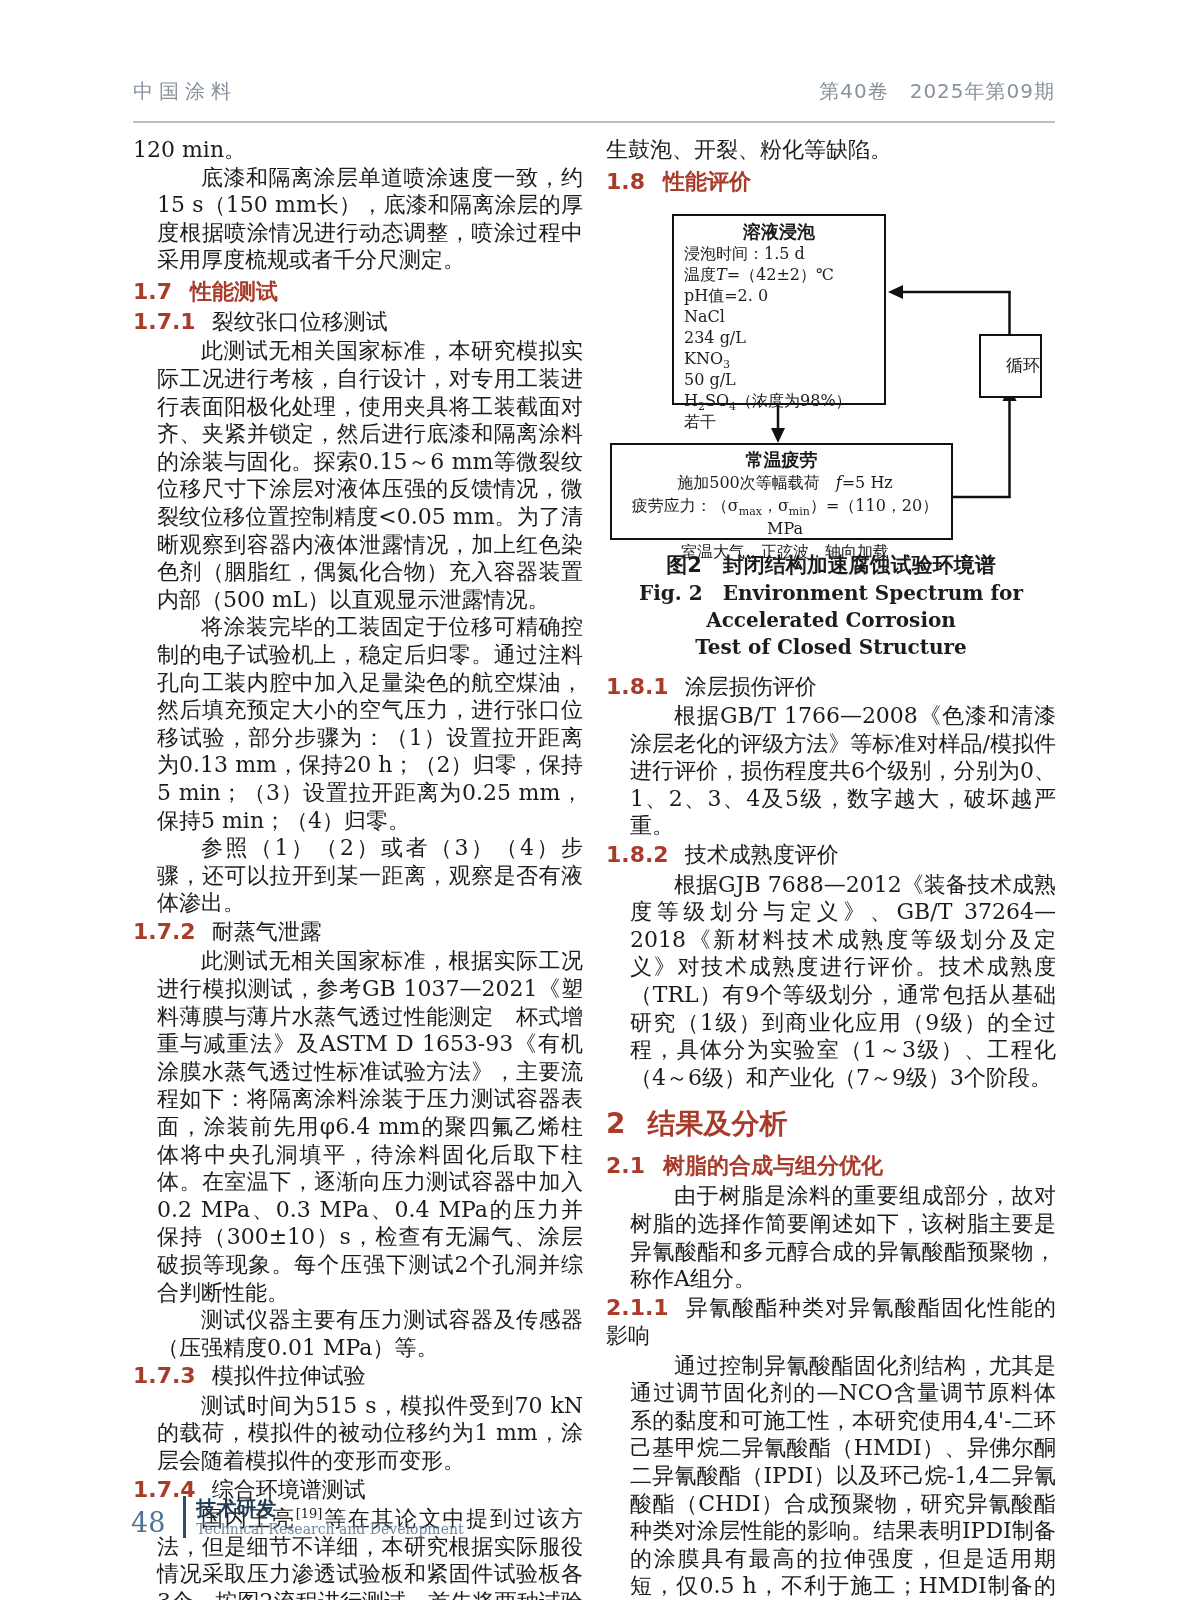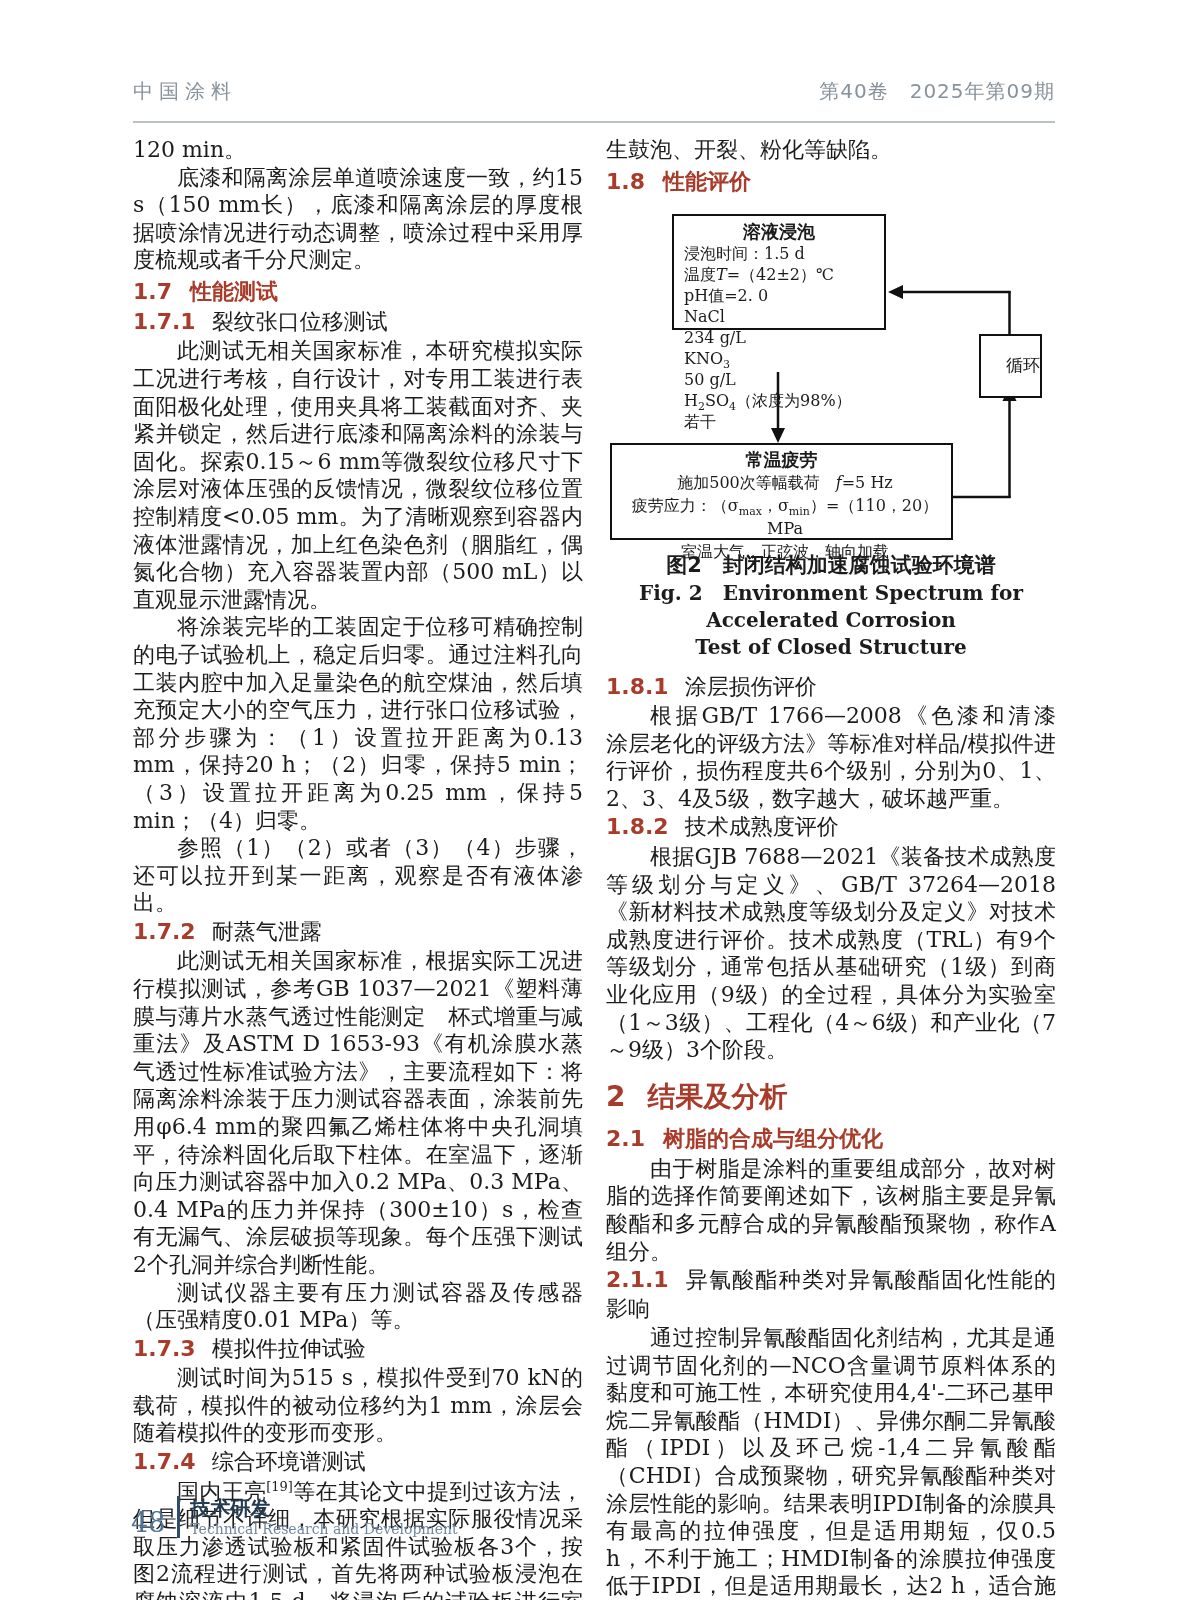--- a/index.html
+++ b/index.html
@@ -17,21 +17,21 @@
     font-size:20px;color:#87929c;
   }
   .header .journal{letter-spacing:6px;}
   .header .issue{letter-spacing:1px;}
   
   .col{position:absolute;top:136px;width:450px;font-size:22px;line-height:27.6px;
        text-align:justify;text-justify:inter-ideograph;}
   .col-left{left:133px;}
   .col-right{left:606px;}
   p{margin:0;}
-  .indent{text-indent:2em;}
+  .indent{text-indent:2em;margin-left:24px;}
   sup.cite{font-size:13px;vertical-align:super;line-height:0;}
   
   .h-sec{ 
     font-family:"DejaVu Sans","Liberation Sans",sans-serif;
     font-weight:bold;color:#a93b2a;font-size:22px;line-height:29px;
     margin:3px 0 2px 0;
   }
   .h-sec .num{margin-right:18px;}
   .h-sub{ 
     font-size:22px;line-height:28.5px;margin:1px 0;
@@ -42,42 +42,42 @@
   }
   .h-chapter{ 
     font-family:"DejaVu Sans","Liberation Sans",sans-serif;
     font-weight:bold;color:#a93b2a;font-size:28px;line-height:34px;
     margin:16px 0 10px 0;
   }
   .h-chapter .num{margin-right:22px;}
   
   .figure-wrap{position:relative;width:450px;height:336px;margin:12px 0 6px 0;}
   .fc-box{position:absolute;border:2.5px solid #111;background:#fff;box-sizing:border-box;}
-  .fc-soak{left:66px;top:6px;width:214px;height:116px;padding:4px 10px 0 10px;}
+  .fc-soak{left:66px;top:6px;width:214px;height:191px;padding:4px 10px 0 10px;}
   .fc-title{text-align:center;font-weight:bold;font-size:18px;line-height:23px;}
   .fc-line{font-size:16px;line-height:21px;text-align:left;}
   .fc-kv{display:flex;justify-content:space-between;font-size:16px;line-height:21px;flex-direction:column;}
   .fc-cycle{left:373px;top:126px;width:63px;height:64px;
             display:flex;align-items:center;justify-content:flex-end;font-size:17px;}
   .fc-fatigue{left:4px;top:235px;width:343px;height:97px;padding-top:3px;}
   .fc-fatigue .fc-title{font-size:18px;}
   .fc-fatigue .fc-c{text-align:center;font-size:16px;line-height:23px;padding-left:7px;}
   .sub{font-size:11px;vertical-align:sub;line-height:0;}
   .ital{font-style:italic;}
   .fc-svg{position:absolute;left:0;top:0;width:450px;height:336px;}
   .fig-cap-cn{
     font-family:"DejaVu Sans","Liberation Sans",sans-serif;
     font-weight:bold;font-size:21px;text-align:center;line-height:30px;
     margin-top:6px;text-indent:0;
   }
   .fig-cap-en{
     font-weight:bold;font-size:20px;text-align:center;line-height:27px;text-indent:0;
   }
   
-  .footer{position:absolute;left:131px;top:1496px;display:flex;align-items:center;}
+  .footer{position:absolute;left:131px;top:1496px;display:flex;align-items:center;gap:6px;}
   .footer .pnum{
     font-size:27px;color:#4e7394;margin-right:12px;
     font-family:"DejaVu Serif","Liberation Serif",serif;align-self:flex-end;
   }
   .footer .stack{border-left:3px solid #2e4d6b;padding-left:10px;}
   .footer .col-cn{
     font-family:"DejaVu Sans","Liberation Sans",sans-serif;
     font-weight:bold;font-size:20px;color:#223a52;line-height:24px;
   }
   .footer .col-en{
@@ -183,21 +183,21 @@
     <p class="fig-cap-en" style="margin-bottom:12px;">Test of Closed Structure</p>
 
     <div class="h-sub">
       <span class="num">1.8.1</span><span>涂层损伤评价</span>
     </div>
     <p class="indent">根据GB/T 1766—2008《色漆和清漆　涂层老化的评级方法》等标准对样品/模拟件进行评价，损伤程度共6个级别，分别为0、1、2、3、4及5级，数字越大，破坏越严重。</p>
 
     <div class="h-sub">
       <span class="num">1.8.2</span><span>技术成熟度评价</span>
     </div>
-    <p class="indent">根据GJB 7688—2021《装备技术成熟度等级划分与定义》、GB/T 37264—2018《新材料技术成熟度等级划分及定义》对技术成熟度进行评价。技术成熟度（TRL）有9个等级划分，通常包括从基础研究（1级）到商业化应用（9级）的全过程，具体分为实验室（1～3级）、工程化（4～6级）和产业化（7～9级）3个阶段。</p>
+    <p class="indent">根据GJB 7688—2012《装备技术成熟度等级划分与定义》、GB/T 37264—2018《新材料技术成熟度等级划分及定义》对技术成熟度进行评价。技术成熟度（TRL）有9个等级划分，通常包括从基础研究（1级）到商业化应用（9级）的全过程，具体分为实验室（1～3级）、工程化（4～6级）和产业化（7～9级）3个阶段。</p>
 
     <div class="h-chapter">
       <span class="num">2</span><span>结果及分析</span>
     </div>
     <div class="h-sec">
       <span class="num">2.1</span><span>树脂的合成与组分优化</span>
     </div>
     <p class="indent">由于树脂是涂料的重要组成部分，故对树脂的选择作简要阐述如下，该树脂主要是异氰酸酯和多元醇合成的异氰酸酯预聚物，称作A组分。</p>
 
     <div class="h-sub">

